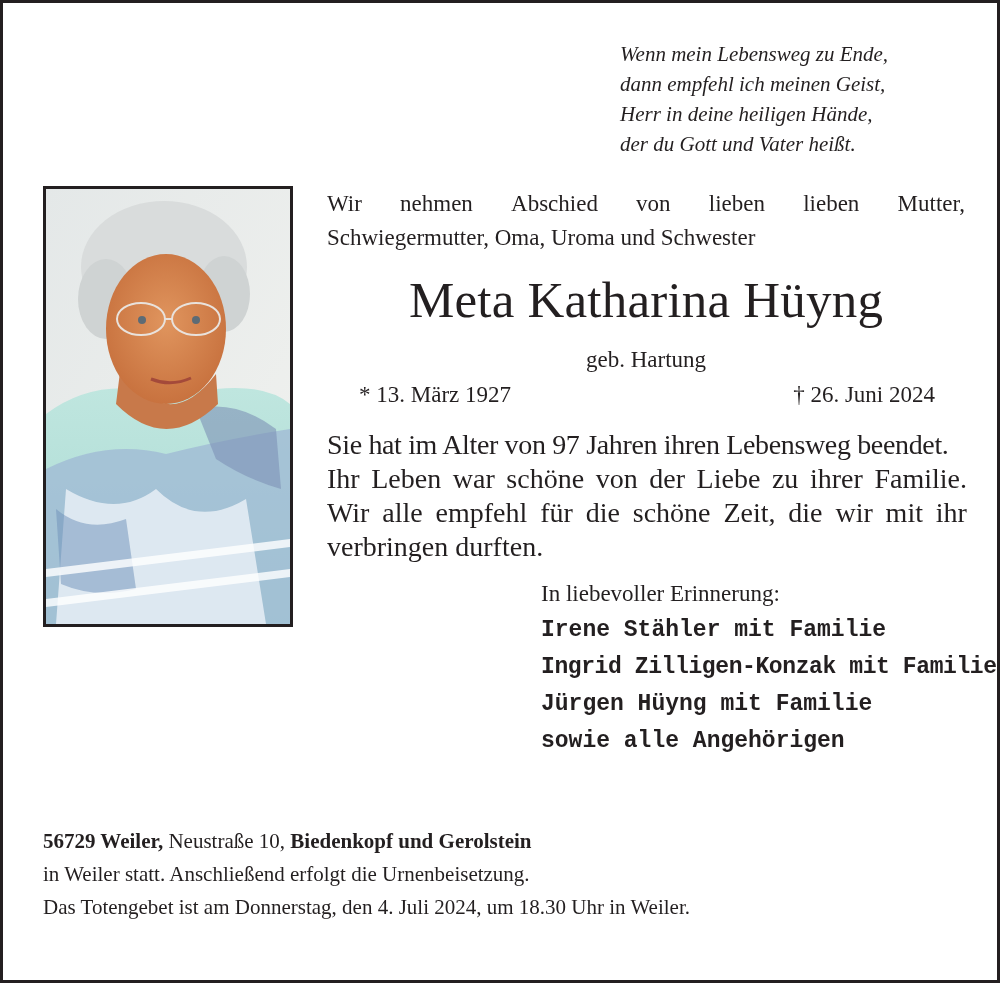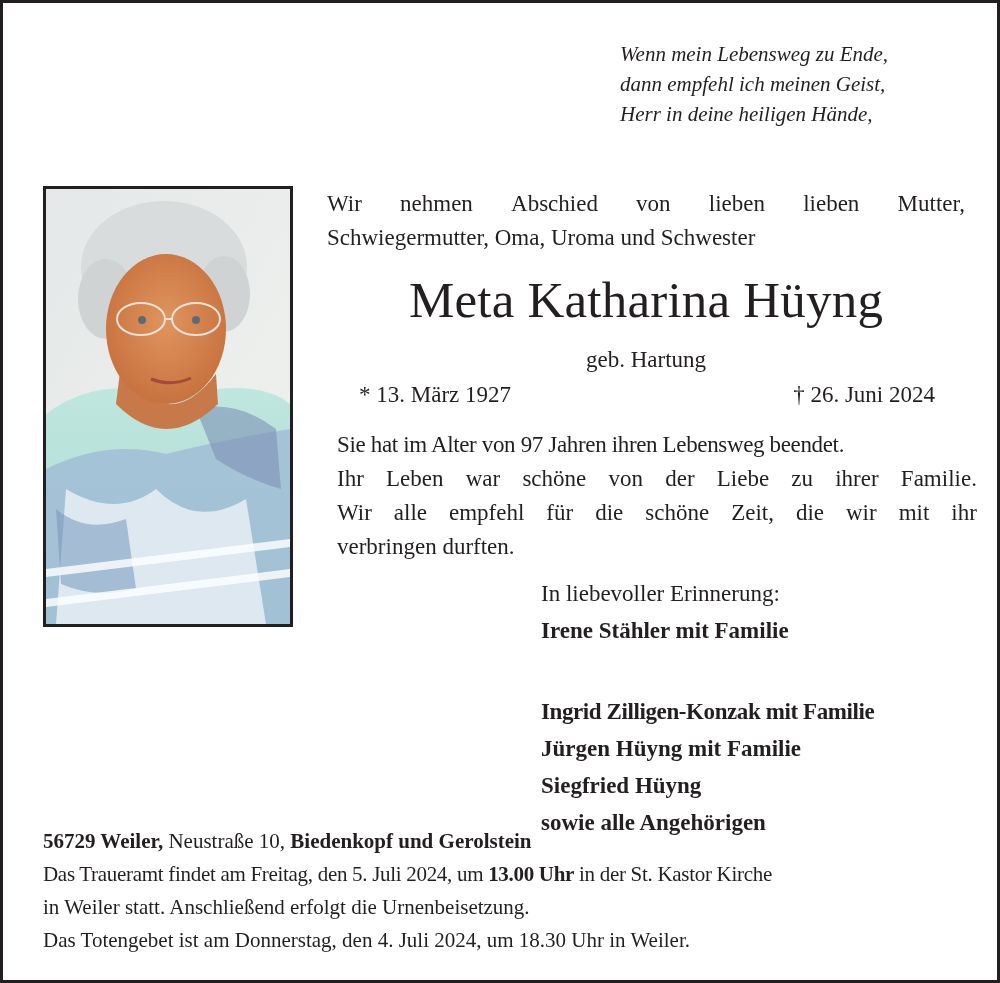--- a/index.html
+++ b/index.html
@@ -32,45 +32,46 @@
     .nee {
       position: absolute; left: 324px; top: 342px; width: 638px; text-align: center;
       font-size: 23px; line-height: 30px;
     }
     .dates {
       position: absolute; left: 356px; top: 376px; width: 576px;
       display: flex; justify-content: space-between; font-size: 23px; line-height: 32px; text-align: center;
     }
     .body-text {
       position: absolute; left: 324px; top: 425px; width: 640px;
-      font-size: 23px; line-height: 34px; margin-left: 10px;
+      font-size: 28px; line-height: 34px;
     }
     .body-text .jl { display: flex; justify-content: space-between; white-space: nowrap; }
     .mourners {
       position: absolute; left: 538px; top: 572px; width: 440px;
       font-size: 23px; line-height: 37px;
     }
     .mourners .heading { font-weight: normal; }
-    .mourners .m { font-weight: bold; white-space: nowrap; }
+    .mourners .m { font-weight: bold; white-space: nowrap; font-family: Liberation Mono, monospace; }
     .footer {
       position: absolute; left: 40px; top: 822px; width: 930px;
       font-size: 21px; line-height: 33px;
     }
     .footer div { white-space: nowrap; }
     b { font-weight: bold; }
   </style>
 </head>
 <body>
 
 <div class="frame">
 
   <div class="verse">
     <div>Wenn mein Lebensweg zu Ende,</div>
     <div>dann empfehl ich meinen Geist,</div>
     <div>Herr in deine heiligen Hände,</div>
+    <div>der du Gott und Vater heißt.</div>
   </div>
 
   <div class="photo" title="Portrait of an elderly woman with white hair and glasses, wearing a light blue floral top">
     <svg viewBox="0 0 244 435" preserveAspectRatio="none">
       <defs>
         <linearGradient id="bg" x1="0" y1="0" x2="1" y2="1">
           <stop offset="0" stop-color="#e4e8e8"></stop>
           <stop offset="1" stop-color="#f1f2ef"></stop>
         </linearGradient>
         <radialGradient id="skin" cx="0.5" cy="0.45" r="0.6">
@@ -158,30 +159,26 @@
       <span>wir</span>
       <span>mit</span>
       <span>ihr</span>
     </div>
     <div>verbringen durften.</div>
   </div>
 
   <div class="mourners">
     <div class="heading">In liebevoller Erinnerung:</div>
     <div class="m">Irene Stähler mit Familie</div>
-    <div class="m" style="letter-spacing:-0.4px;margin-top:44px;">Ingrid Zilligen-Konzak mit Familie</div>
+    <div class="m" style="letter-spacing:-0.4px;">Ingrid Zilligen-Konzak mit Familie</div>
     <div class="m">Jürgen Hüyng mit Familie</div>
-    <div class="m">Siegfried Hüyng</div>
     <div class="m">sowie alle Angehörigen</div>
   </div>
 
   <div class="footer">
     <div>
       <b>56729 Weiler,</b><span> Neustraße 10, </span><b>Biedenkopf und Gerolstein</b>
-    </div>
-    <div style="letter-spacing:-0.3px;">
-      <span>Das Traueramt findet am Freitag, den 5. Juli 2024, um </span><b>13.00 Uhr</b><span> in der St. Kastor Kirche</span>
     </div>
     <div>in Weiler statt. Anschließend erfolgt die Urnenbeisetzung.</div>
     <div>Das Totengebet ist am Donnerstag, den 4. Juli 2024, um 18.30 Uhr in Weiler.</div>
   </div>
 
 </div>
 
 </body></html>

